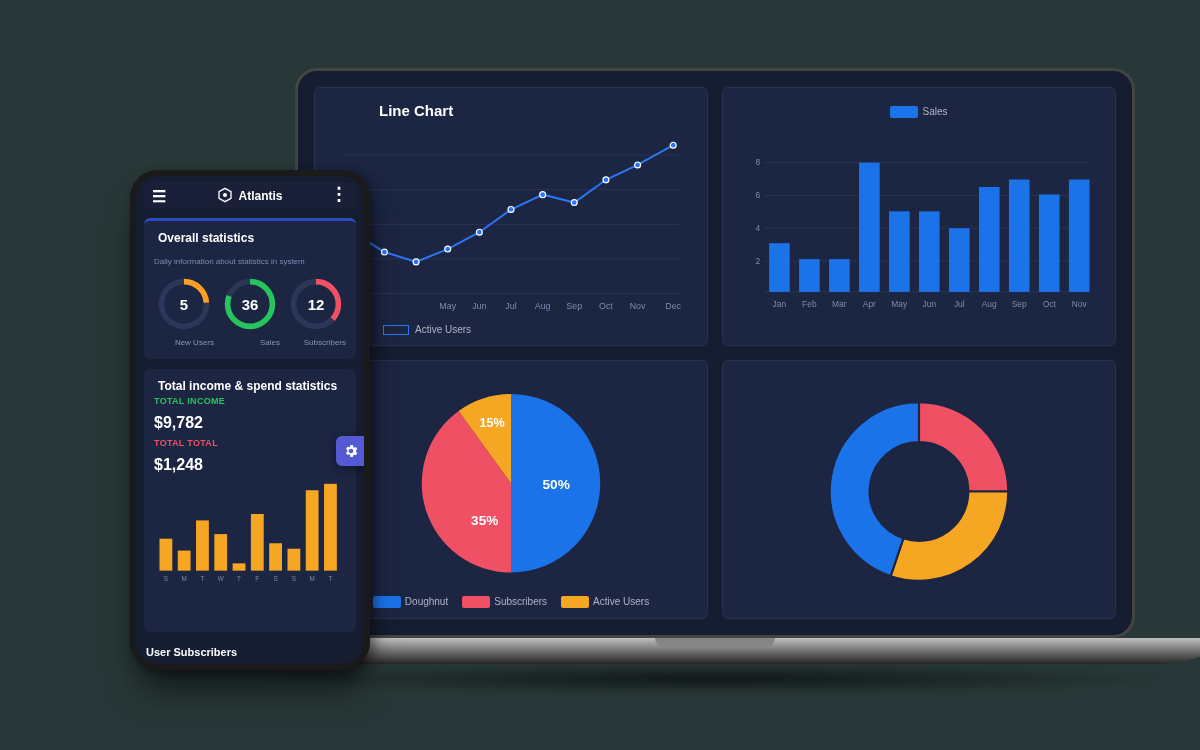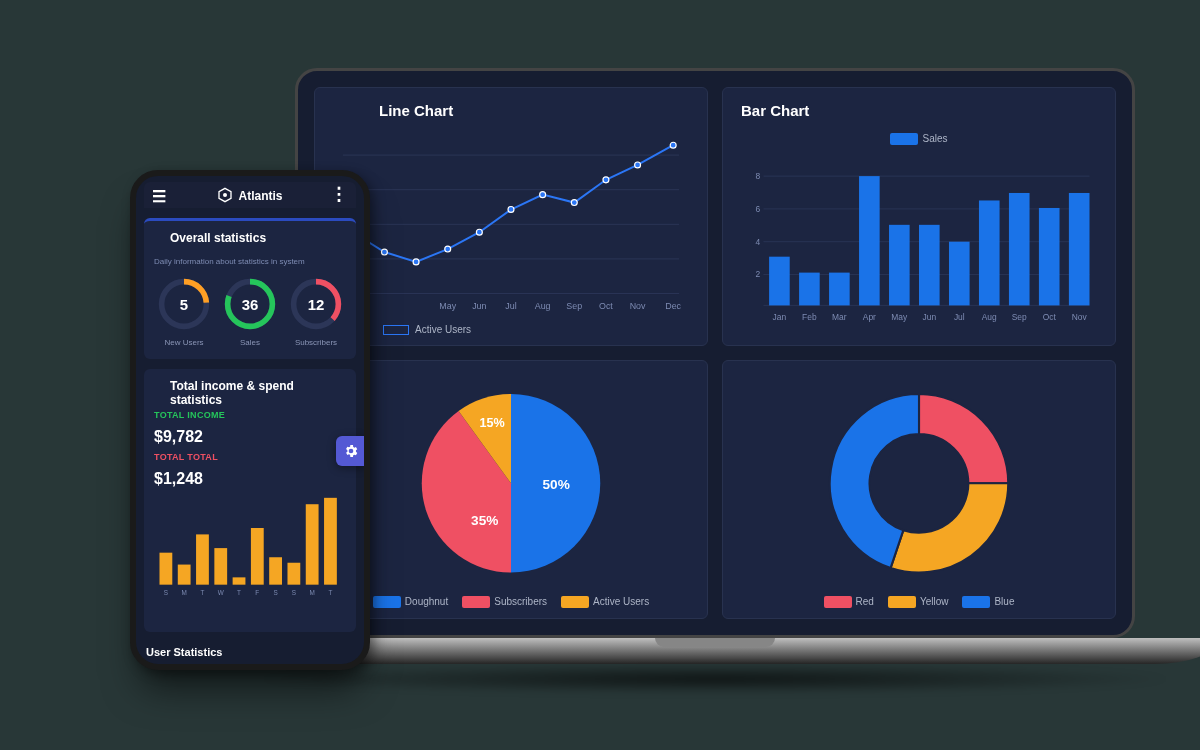--- a/index.html
+++ b/index.html
@@ -104,28 +104,28 @@
     font-size:12px;font-weight:600;
   }
   .hamburger,.kebab{position:absolute;top:5px;color:#fff;font-size:16px;}
   .hamburger{left:8px;}
   .kebab{right:8px;font-size:18px;line-height:14px;}
   .logo-hex{
     width:16px;height:16px;display:inline-block;margin-right:5px;vertical-align:-3px;
   }
 
   .card{background:#1c2541;border-radius:6px;padding:10px 10px 12px;}
-  .card-title{color:#fff;font-size:12px;font-weight:600;margin:0 16px 3px;}
+  .card-title{color:#fff;font-size:12px;font-weight:600;margin:0 4px 3px;}
   .card-sub{color:#7d8bb2;font-size:8px;margin:12px 0 10px;display:block;}
 
   .gauges{display:flex;justify-content:space-between;gap:6px;}
   .gauge{flex:1;text-align:center;}
   .gauge svg{width:56px;height:56px;}
   .gauge-val{fill:#fff;font-size:16px;font-weight:600;text-anchor:middle;dominant-baseline:central;}
-  .gauge-label{color:#8a95b6;font-size:8px;margin-top:2px;}
+  .gauge-label{color:#8a95b6;font-size:8px;margin-top:2px;text-align:right;}
 
   .metric-lbl{font-size:9px;font-weight:600;letter-spacing:.3px;}
   .metric-val{color:#fff;font-size:16px;font-weight:600;margin:8px 0 6px;}
   .tick-lbl{font-size:7px;fill:#7d8bb2;text-anchor:middle;}
   .axis-lbl{font-size:9px;fill:#7d8bb2;text-anchor:middle;}
 
   .gear-btn{
     position:absolute;right:-2px;top:260px;
     width:30px;height:30px;border-radius:6px 0 0 6px;
     background:#5459d4;display:flex;align-items:center;justify-content:center;
@@ -174,21 +174,20 @@
           <text x="308" y="176">Nov</text>
           <text x="344" y="176">Dec</text>
         </g>
       </svg>
       <div class="legend-row" style="justify-content:flex-start;margin-left:50px">
         <span><span class="legend-line"></span><span>Active Users</span></span>
       </div>
     </div>
 
     <div class="panel">
-      <p class="panel-title">Bar Chart</p>
       <div class="legend-row">
         <span><span class="legend-box" style="background:#1a73e8"></span><span>Sales</span></span>
       </div>
       <svg viewBox="0 0 380 180" style="flex:1">
         <g class="axis-lbl" text-anchor="end">
           <text x="18" y="25">8</text>
           <text x="18" y="60">6</text>
           <text x="18" y="95">4</text>
           <text x="18" y="130">2</text>
         </g>
@@ -247,25 +246,20 @@
     </div>
 
     <div class="panel">
       <svg viewBox="0 0 200 200" style="flex:1;align-self:center;max-width:210px">
         <g transform="translate(100,100)" stroke="#1c2541" stroke-width="2">
           <path d="M0 -85 A85 85 0 0 1 85 0 L47 0 A47 47 0 0 0 0 -47 Z" fill="#ef5063"></path>
           <path d="M85 0 A85 85 0 0 1 -27 80.6 L-14.9 44.6 A47 47 0 0 0 47 0 Z" fill="#f5a623"></path>
           <path d="M-27 80.6 A85 85 0 0 1 0 -85 L0 -47 A47 47 0 0 0 -14.9 44.6 Z" fill="#1a73e8"></path>
         </g>
       </svg>
-      <div class="legend-row">
-        <span><span class="legend-box" style="background:#ef5063"></span><span>Red</span></span>
-        <span><span class="legend-box" style="background:#f5a623"></span><span>Yellow</span></span>
-        <span><span class="legend-box" style="background:#1a73e8"></span><span>Blue</span></span>
-      </div>
     </div>
 
   </div>
   <div class="lap-base"></div>
   <div class="lap-shadow"></div>
 </div>
 
 <div class="phone">
   <div class="phone-bar">
     <span class="hamburger">☰</span>
@@ -337,20 +331,20 @@
         <text x="93" y="108">T</text>
         <text x="113" y="108">F</text>
         <text x="133" y="108">S</text>
         <text x="153" y="108">S</text>
         <text x="173" y="108">M</text>
         <text x="193" y="108">T</text>
       </g>
     </svg>
   </div>
 
-  <div class="peek">User Statistics</div>
+  <div class="peek">User Subscribers</div>
 
   <div class="gear-btn">
     <svg width="16" height="16" viewBox="0 0 24 24" fill="#fff">
       <path d="M19.4 13a7.5 7.5 0 000-2l2-1.6-2-3.4-2.4 1a7.4 7.4 0 00-1.7-1L15 3h-4l-.3 2.5a7.4 7.4 0 00-1.7 1l-2.4-1-2 3.4L6.6 11a7.5 7.5 0 000 2l-2 1.6 2 3.4 2.4-1a7.4 7.4 0 001.7 1L11 21h4l.3-2.5a7.4 7.4 0 001.7-1l2.4 1 2-3.4zM12 15.5A3.5 3.5 0 1115.5 12 3.5 3.5 0 0112 15.5z"></path>
     </svg>
   </div>
 </div>
 
 </body></html>

